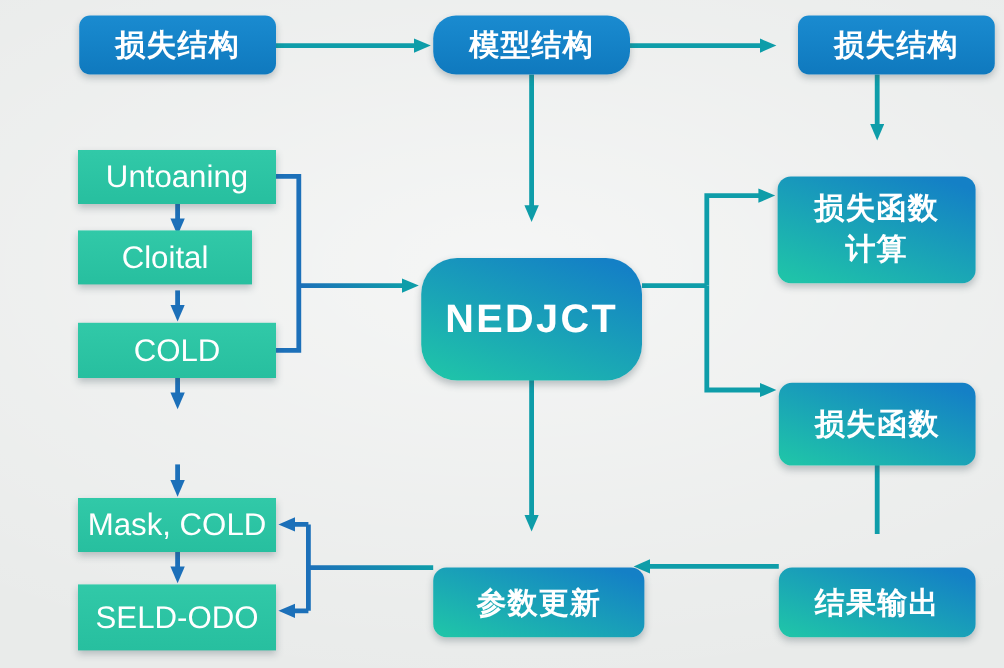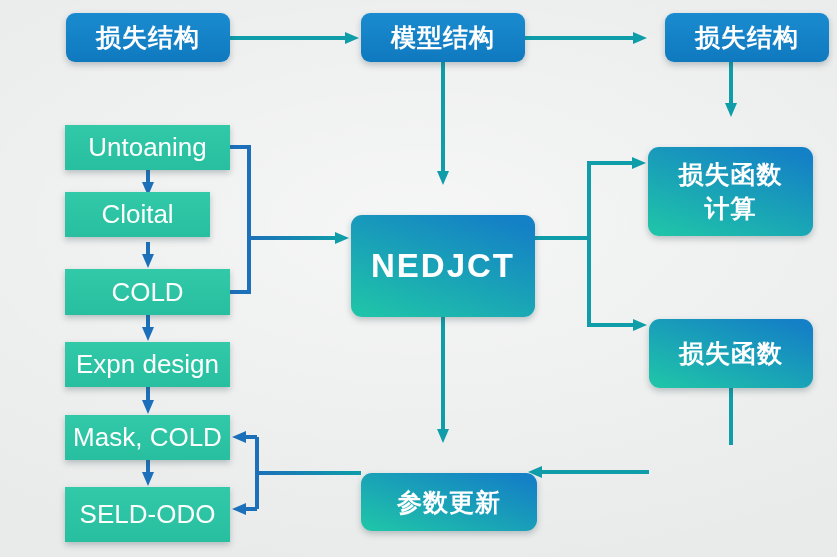--- a/index.html
+++ b/index.html
@@ -40,29 +40,29 @@
     font-size:25px;font-weight:bold;letter-spacing:1px;
     border-radius:11px;
     margin-top:28px;
   }
   .node.grad.big{
     font-size:33px;font-weight:600;letter-spacing:2px;
   }
   .node.grad .l2{display:block;}
   
   #n-data-input     {left:66px; top:13px; width:164px;height:49px;}
-  #n-model-structure{left:361px;top:13px; width:164px;height:49px;}
+  #n-model-structure{left:361px;top:13px; width:164px;height:49px;border-radius:19px;}
   #n-loss-structure {left:649px;top:13px; width:164px;height:49px;margin-left:16px;}
   #n-untoaning      {left:65px; top:125px;width:165px;height:45px;}
   #n-cloital        {left:65px; top:192px;width:145px;height:45px;}
   #n-hgld           {left:65px; top:269px;width:165px;height:46px;}
   #n-expn-design    {left:65px; top:342px;width:165px;height:45px;}
   #n-mask-cold      {left:65px; top:415px;width:165px;height:45px;}
   #n-seld-odo       {left:65px; top:487px;width:165px;height:55px;}
-  #n-nedjct         {left:351px;top:187px;width:184px;height:102px;}
+  #n-nedjct         {left:351px;top:187px;width:184px;height:102px;border-radius:30px;}
   #n-loss-fn-calc   {left:648px;top:119px;width:165px;height:89px;line-height:1.35;}
   #n-loss-fn        {left:649px;top:291px;width:164px;height:69px;}
   #n-param-update   {left:361px;top:445px;width:176px;height:58px;}
   #n-result-output  {left:649px;top:445px;width:164px;height:58px;}
 </style>
 </head>
 <body>
 
 <div class="canvas">
 
@@ -125,23 +125,20 @@
 
   <div class="node green" id="n-untoaning">
     <span>Untoaning</span>
   </div>
   <div class="node green" id="n-cloital">
     <span>Cloital</span>
   </div>
   <div class="node green" id="n-hgld">
     <span>COLD</span>
   </div>
-  <div class="node green" id="n-expn-design">
-    <span>Expn design</span>
-  </div>
   <div class="node green" id="n-mask-cold">
     <span>Mask, COLD</span>
   </div>
   <div class="node green" id="n-seld-odo">
     <span>SELD-ODO</span>
   </div>
 
   <div class="node grad big" id="n-nedjct">
     <span>NEDJCT</span>
   </div>
@@ -149,14 +146,17 @@
   <div class="node grad" id="n-loss-fn-calc">
     <span>损失函数</span>
     <span class="l2">计算</span>
   </div>
   <div class="node grad" id="n-loss-fn">
     <span>损失函数</span>
   </div>
   <div class="node grad" id="n-param-update">
     <span>参数更新</span>
   </div>
+  <div class="node grad" id="n-result-output">
+    <span>结果输出</span>
+  </div>
 
 </div>
 
 </body></html>

